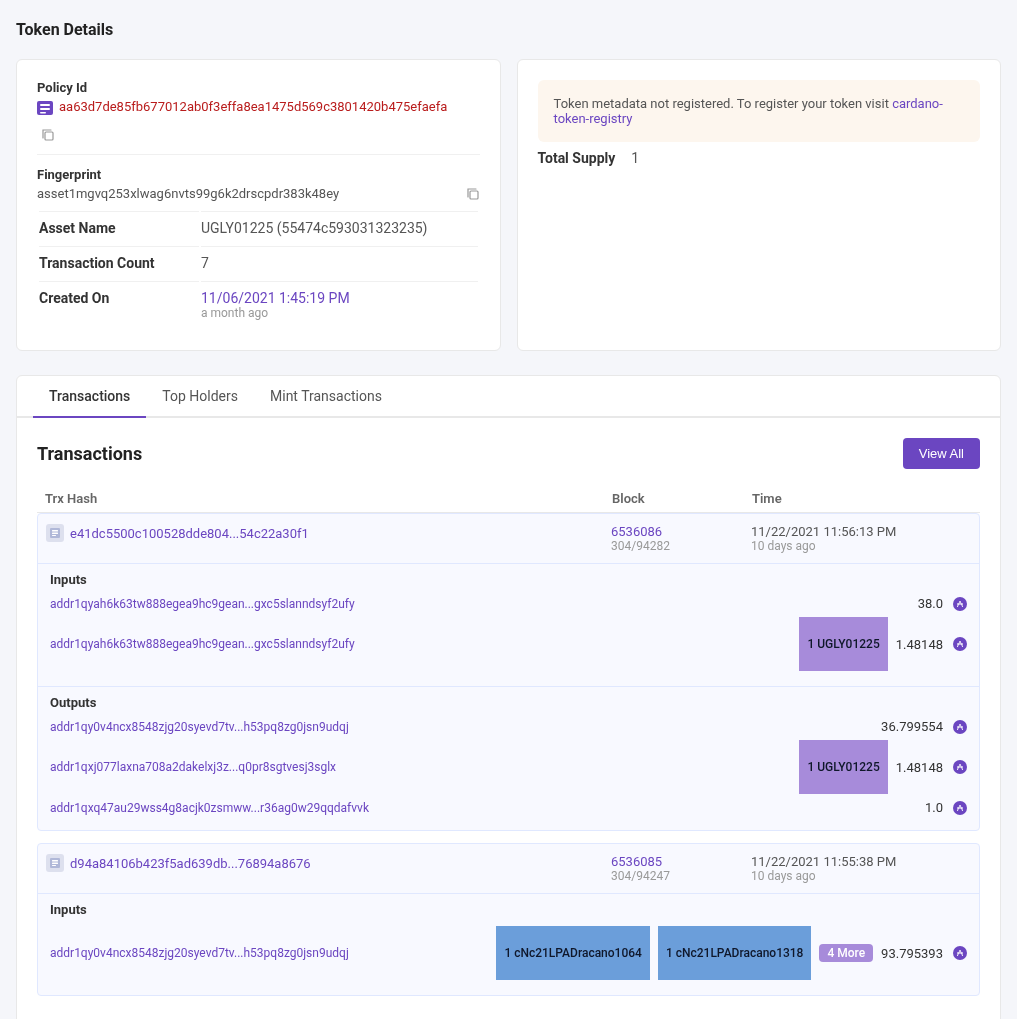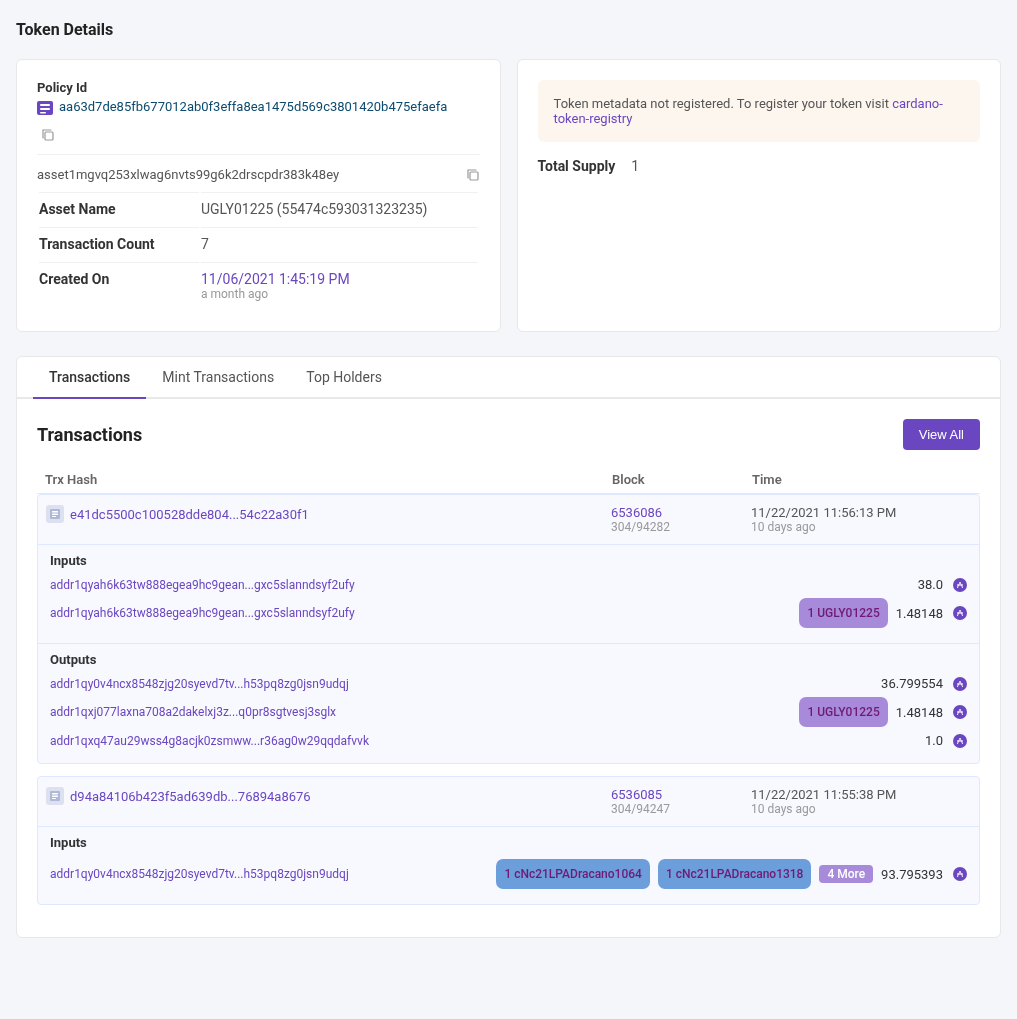--- a/index.html
+++ b/index.html
@@ -37,21 +37,21 @@
     .metadata-card {
       flex: 1;
     }
     .label-row {
       font-weight: 700;
       font-size: 13px;
       color: #333;
       margin-bottom: 4px;
     }
     .policy-id-value {
-      color: #0c4a6e;
+      color: #b91c1c;
       font-size: 13px;
       word-break: break-all;
       text-decoration: none;
     }
     .copy-icon {
       display: inline-block;
       width: 14px;
       height: 14px;
       margin-left: 4px;
       cursor: pointer;
@@ -94,21 +94,21 @@
     .created-ago {
       color: #999;
       font-size: 12px;
     }
     .metadata-notice {
       background: #fdf6ee;
       border-radius: 6px;
       padding: 16px;
       color: #555;
       font-size: 13px;
-      margin-bottom: 16px;
+      margin-bottom: 8px;
     }
     .metadata-notice a {
       color: #6b46c1;
       text-decoration: none;
     }
     .total-supply-row {
       display: flex;
       align-items: center;
       gap: 16px;
       margin-top: 8px;
@@ -253,23 +253,23 @@
       text-decoration: none;
       flex: 1;
     }
     .io-right {
       display: flex;
       align-items: center;
       gap: 8px;
     }
     .token-badge {
       background: #a78bda;
-      color: #701a75;
-      border-radius: 7px;
-      padding: 8px 8px;
+      color: #0f172a;
+      border-radius: 0;
+      padding: 20px 8px;
       font-size: 12px;
       font-weight: 500;
     }
     .token-badge-blue {
       background: #6b9eda;
     }
     .amount-value {
       font-size: 13px;
       color: #333;
     }
@@ -318,20 +318,21 @@
       </div>
       <div style="margin-bottom:8px;">
         <span class="copy-icon">
           <svg width="14" height="14" viewBox="0 0 14 14" fill="none">
             <rect x="4" y="4" width="8" height="8" rx="1" stroke="#999" stroke-width="1.2" fill="none"></rect>
             <path d="M2 10V2h8" stroke="#999" stroke-width="1.2" fill="none" stroke-linecap="round"></path>
           </svg>
         </span>
       </div>
       <hr class="divider">
+      <div class="label-row">Fingerprint</div>
       <div class="fingerprint-row" style="margin-bottom:8px;justify-content:space-between;">
         <span class="fingerprint-value">asset1mgvq253xlwag6nvts99g6k2drscpdr383k48ey</span>
         <span class="copy-icon">
           <svg width="14" height="14" viewBox="0 0 14 14" fill="none">
             <rect x="4" y="4" width="8" height="8" rx="1" stroke="#999" stroke-width="1.2" fill="none"></rect>
             <path d="M2 10V2h8" stroke="#999" stroke-width="1.2" fill="none" stroke-linecap="round"></path>
           </svg>
         </span>
       </div>
       <table class="detail-table">
@@ -363,22 +364,22 @@
       <div class="total-supply-row">
         <span class="total-supply-label">Total Supply</span>
         <span class="total-supply-value">1</span>
       </div>
     </div>
   </div>
 
   <div class="tabs-section">
     <div class="tabs-bar">
       <div class="tab active">Transactions</div>
+      <div class="tab">Top Holders</div>
       <div class="tab">Mint Transactions</div>
-      <div class="tab">Top Holders</div>
     </div>
 
     <div class="transactions-panel">
       <div class="transactions-header">
         <span class="transactions-title">Transactions</span>
         <button class="view-all-btn">View All</button>
       </div>
 
       <div class="trx-table-header">
         <span>Trx Hash</span>

